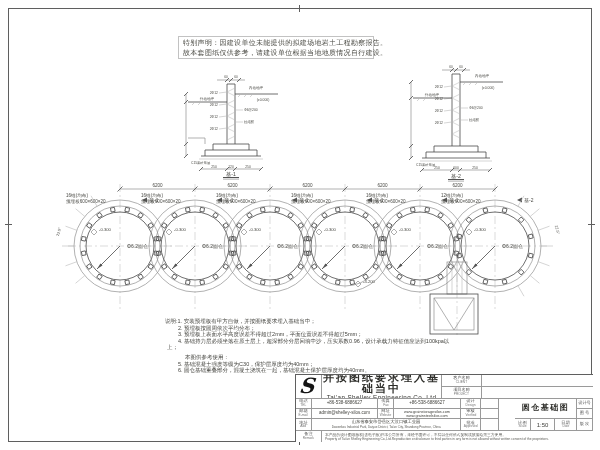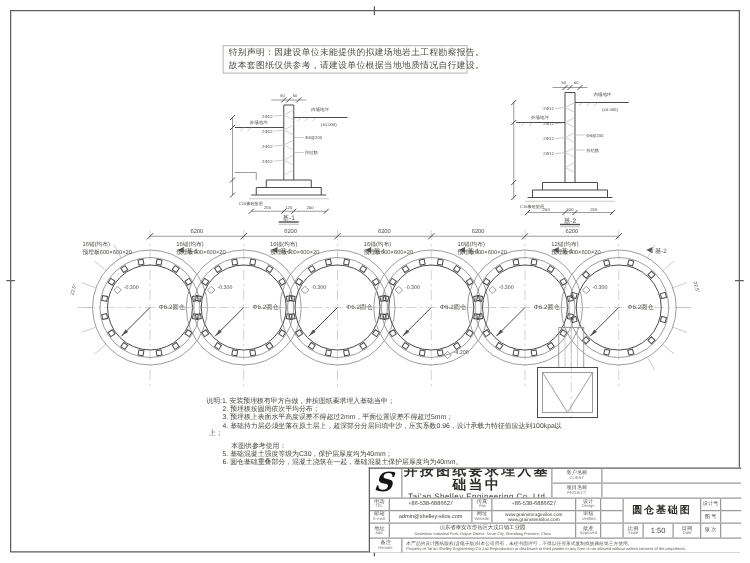--- a/index.html
+++ b/index.html
@@ -528,21 +528,21 @@
         </div>
         <div class="row" style="height:11px;border-bottom:none;">
           <div class="cell lbl" style="width:20px;">
               <span>批准</span>
               <span class="en">Approved</span>
             </div>
           <div class="cell" style="flex:1;border-right:none;"></div>
         </div>
       </div>
 
-      <div style="width:62px;border-right:1px solid #9a9a9a;display:flex;flex-direction:column;">
+      <div style="width:62px;border-right:1px solid #9a9a9a;display:flex;flex-direction:column;margin-left:16px;">
         <div class="cell" style="height:21px;border-right:none;border-bottom:1px solid #9a9a9a;">
           <span id="dwgTitle">圆仓基础图</span>
         </div>
         <div class="row" style="height:11px;border-bottom:none;">
           <div class="cell lbl" style="width:16px;">
               <span>比例</span>
               <span class="en">Scale</span>
             </div>
           <div class="cell" style="width:24px;font-size:6px;">1:50</div>
           <div class="cell lbl" style="flex:1;border-right:none;">

